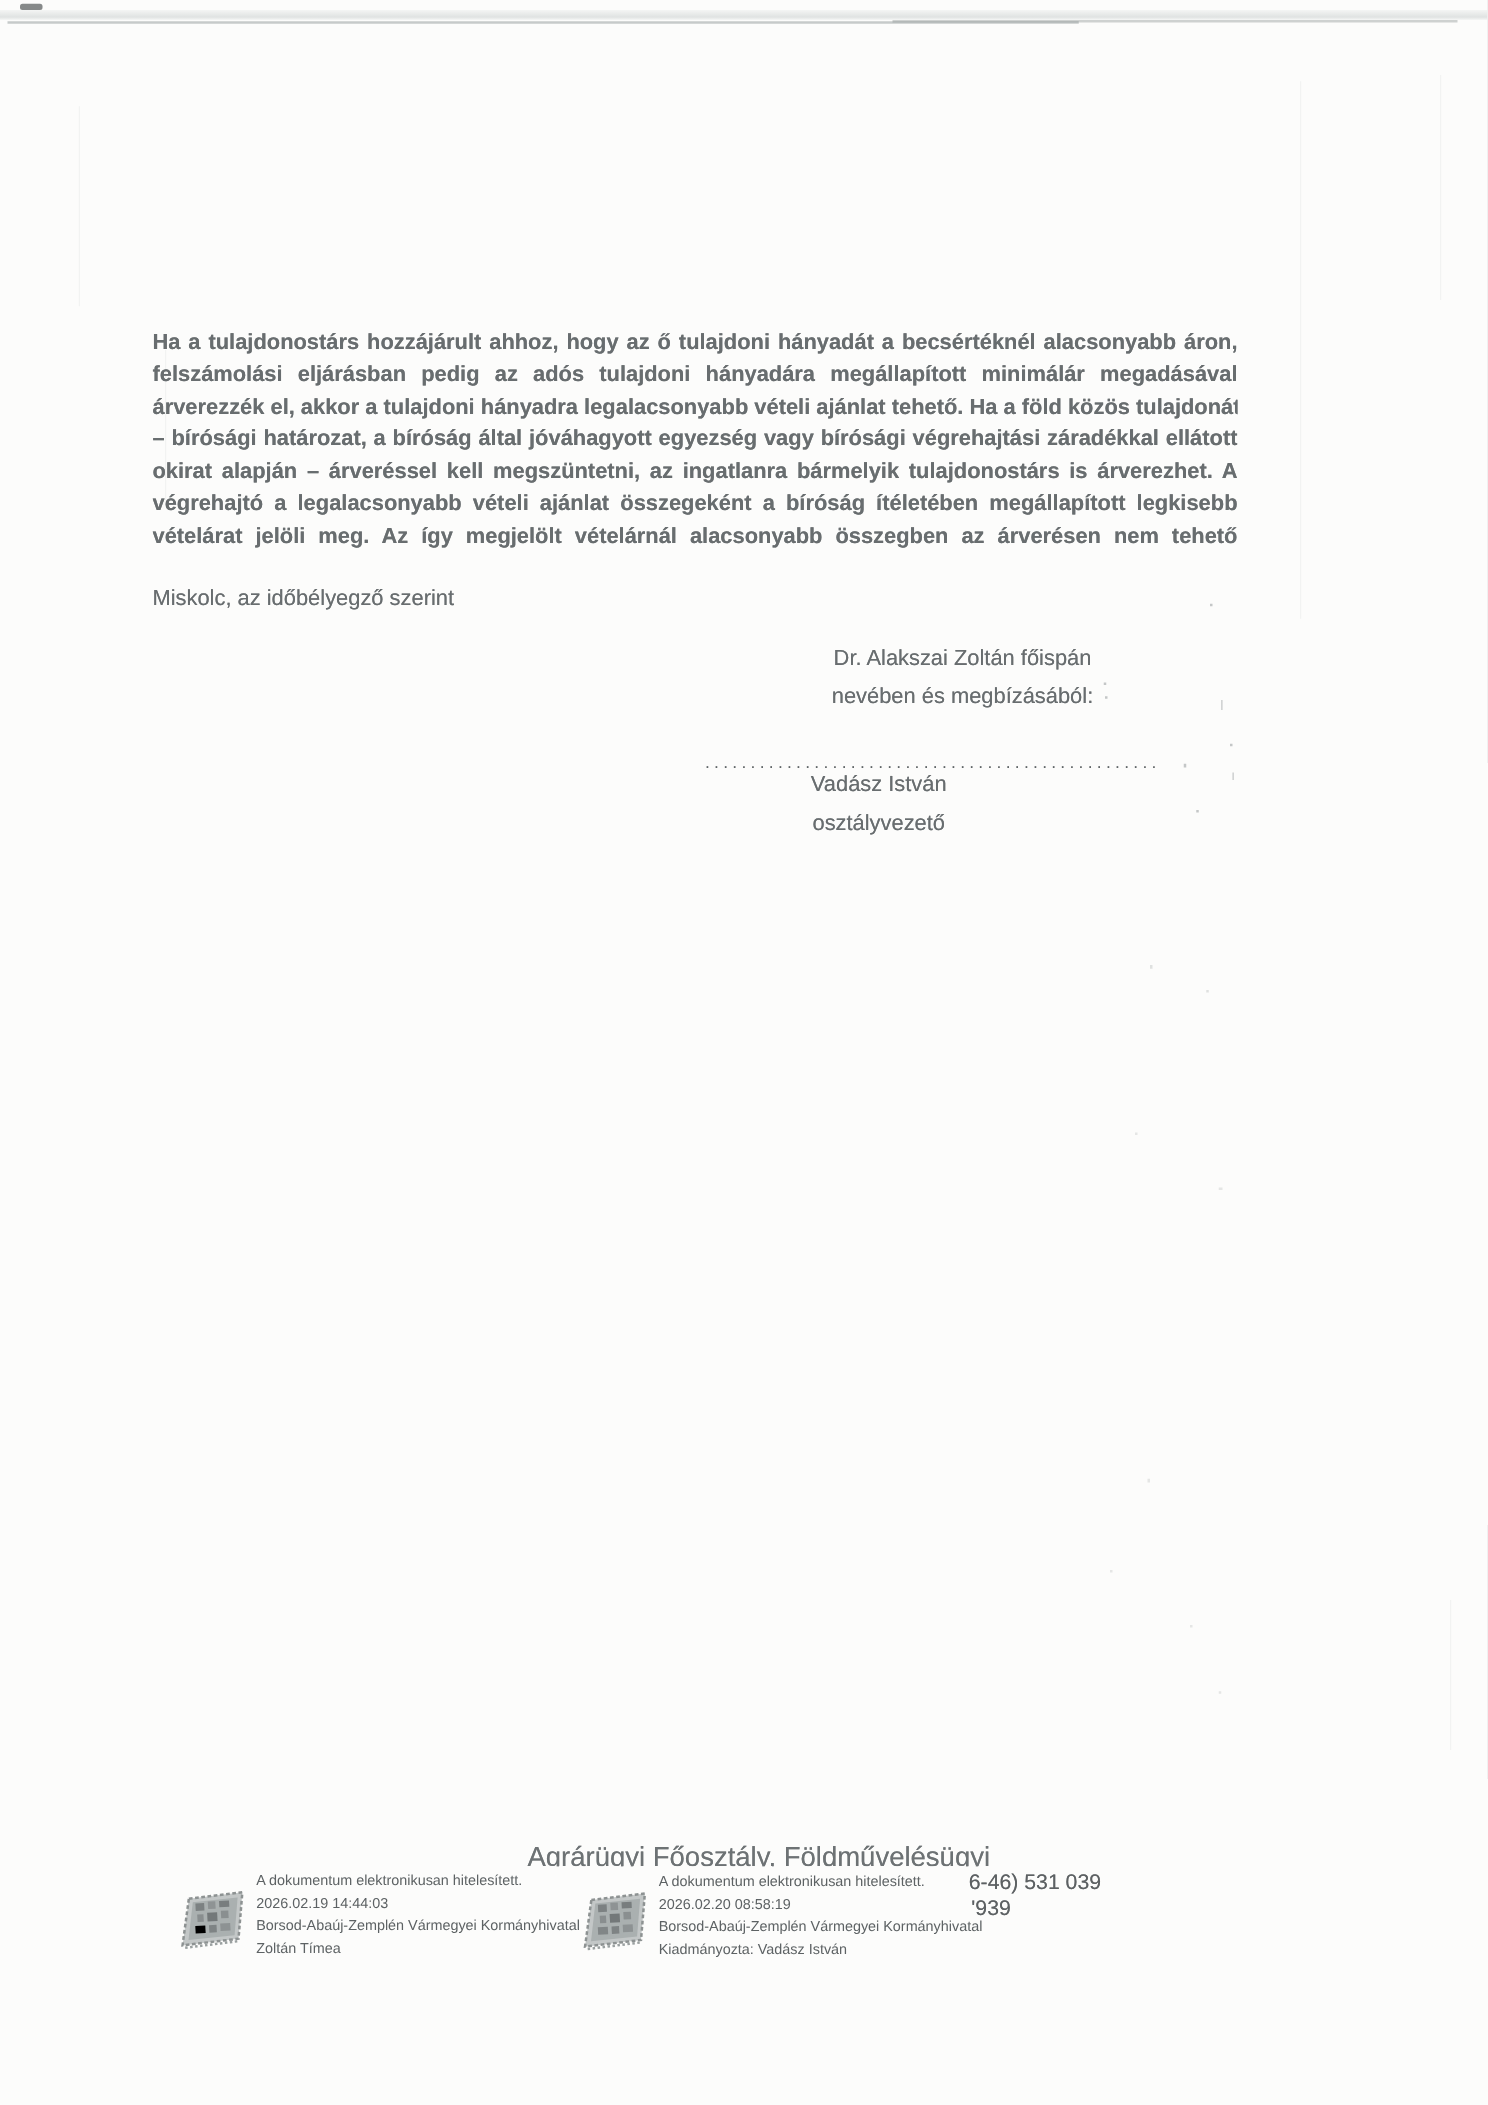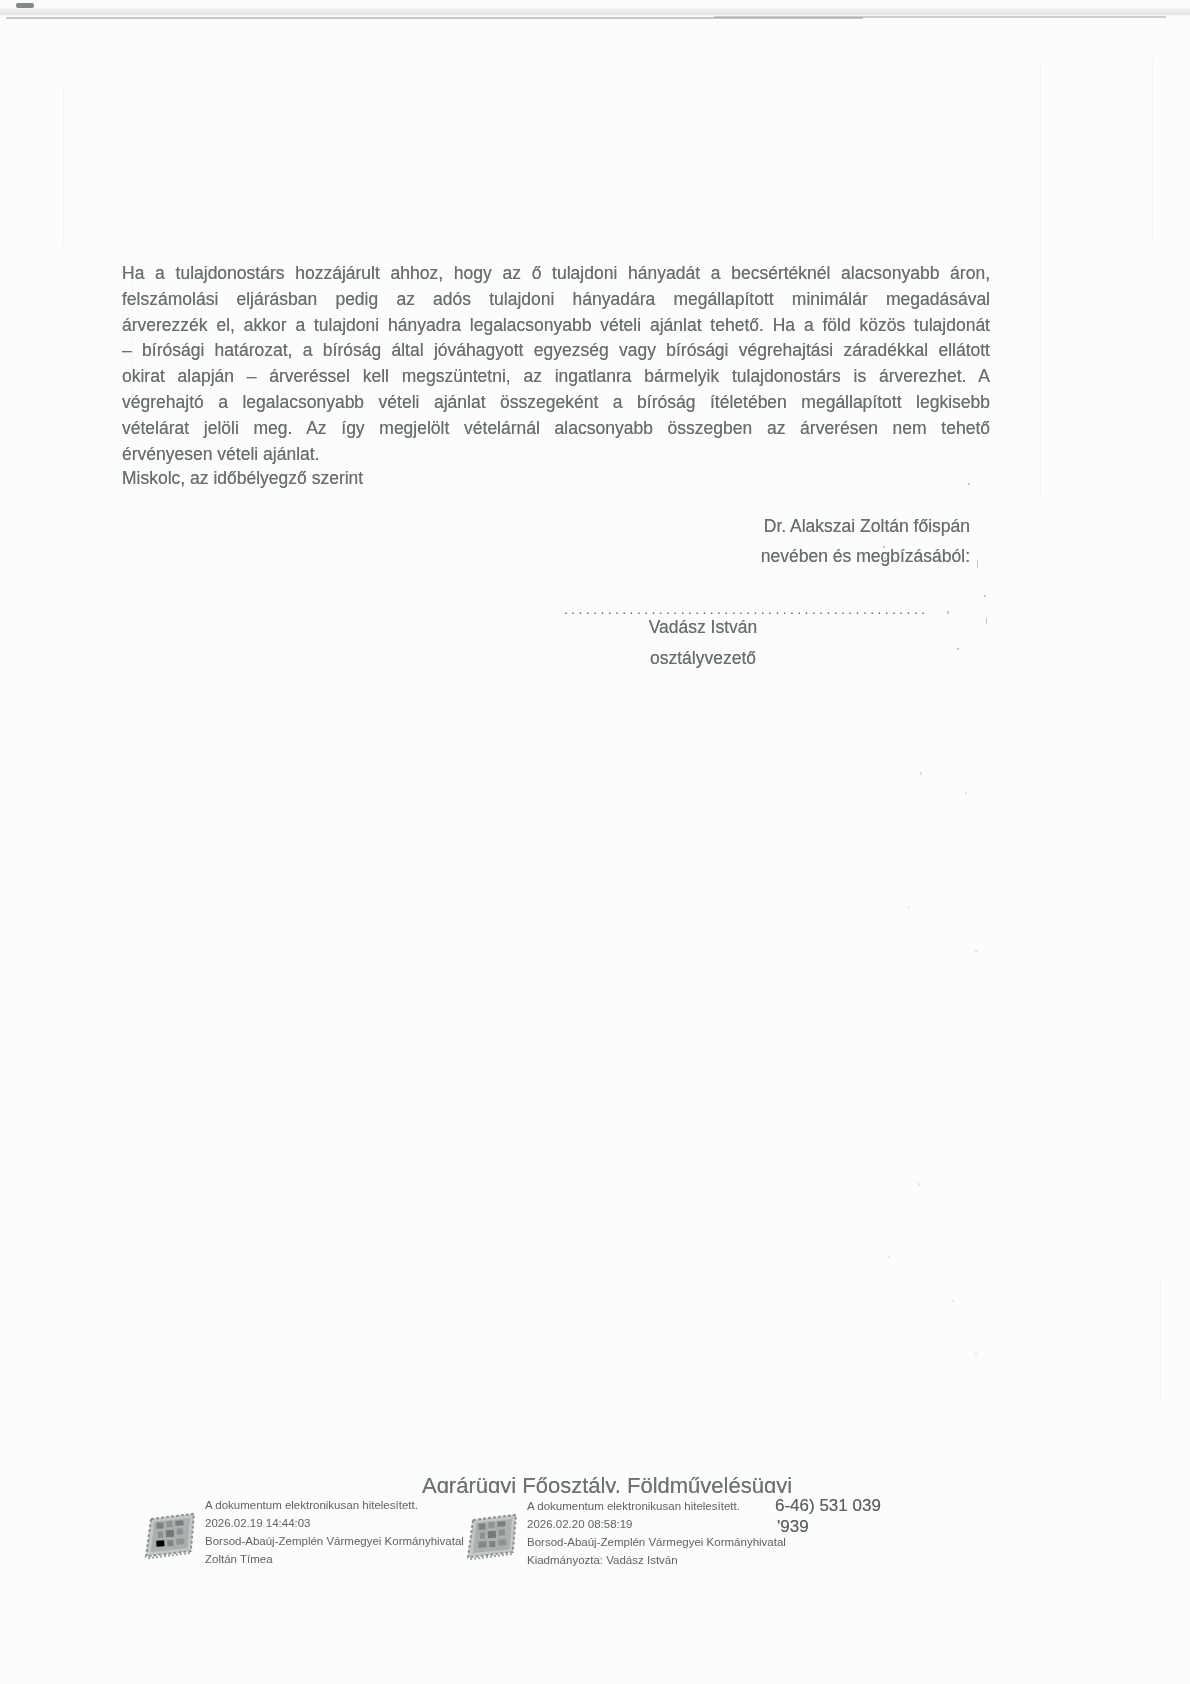--- a/index.html
+++ b/index.html
@@ -20,26 +20,26 @@
     background:linear-gradient(to bottom, rgba(176,186,186,0.10), rgba(158,168,168,0.30) 70%, rgba(176,186,186,0.08));}
   .scan-line{position:absolute;left:6px;top:17px;width:72%;height:2px;background:rgba(132,142,142,0.45);}
   .scan-line2{position:absolute;left:60%;top:16px;width:38%;height:2px;background:rgba(120,130,130,0.35);}
   .corner-nick{position:absolute;left:16px;top:3px;width:18px;height:5px;background:#474c4c;opacity:.65;border-radius:2px;}
 
   .noise{position:absolute;background:rgba(92,100,102,0.35);}
   .scratch{position:absolute;background:rgba(90,98,100,0.06);}
 
   
   .body-par{position:absolute;left:122px;top:261px;width:868px;font-size:17.5px;line-height:25.8px;}
-  .jline{height:25.8px;overflow:hidden;white-space:nowrap;text-align:justify;text-align-last:justify;}
+  .jline{height:25.8px;overflow:hidden;white-space:nowrap;text-align:justify;text-align-last:justify;font-weight:bold;}
   .jline.last{text-align-last:left;}
 
   .dateline{position:absolute;left:122px;top:468px;font-size:17.5px;}
 
-  .sig-behalf{position:absolute;left:570px;top:511px;width:400px;text-align:right;font-size:17.5px;line-height:30px;}
+  .sig-behalf{position:absolute;left:570px;top:511px;width:400px;text-align:center;font-size:17.5px;line-height:30px;}
   .dotted{position:absolute;left:564px;top:601px;width:380px;overflow:hidden;white-space:nowrap;
     font-size:14px;letter-spacing:3.4px;color:#5f6466;}
   .sig-names{position:absolute;left:553px;top:612px;width:300px;text-align:center;font-size:17.5px;line-height:30.5px;}
 
   
   .footer-heading{position:absolute;left:407px;top:1476px;width:400px;height:17px;overflow:hidden;
     text-align:center;font-size:22px;line-height:19px;color:#6d7274;}
   .stamp{position:absolute;width:330px;}
   .stamp .stamp-icon{position:absolute;left:0;top:16px;}
   .stamp .stamp-text{margin-left:62px;font-size:11.5px;line-height:18px;color:#5d6264;}
@@ -81,21 +81,20 @@
   <div class="noise" style="left:975px;top:1353px;width:2px;height:2px;opacity:.4;"></div>
 
   <div class="body-par ink">
     <div class="jline">Ha a tulajdonostárs hozzájárult ahhoz, hogy az ő tulajdoni hányadát a becsértéknél alacsonyabb áron,</div>
     <div class="jline">felszámolási eljárásban pedig az adós tulajdoni hányadára megállapított minimálár megadásával</div>
     <div class="jline">árverezzék el, akkor a tulajdoni hányadra legalacsonyabb vételi ajánlat tehető. Ha a föld közös tulajdonát</div>
     <div class="jline">– bírósági határozat, a bíróság által jóváhagyott egyezség vagy bírósági végrehajtási záradékkal ellátott</div>
     <div class="jline">okirat alapján – árveréssel kell megszüntetni, az ingatlanra bármelyik tulajdonostárs is árverezhet. A</div>
     <div class="jline">végrehajtó a legalacsonyabb vételi ajánlat összegeként a bíróság ítéletében megállapított legkisebb</div>
     <div class="jline">vételárat jelöli meg. Az így megjelölt vételárnál alacsonyabb összegben az árverésen nem tehető</div>
-    <div class="jline last">érvényesen vételi ajánlat.</div>
   </div>
 
   <div class="dateline ink">Miskolc, az időbélyegző szerint</div>
 
   <div class="sig-behalf ink">
     <div>Dr. Alakszai Zoltán főispán</div>
     <div>nevében és megbízásából:</div>
   </div>
 
   <div class="dotted">..................................................</div>

